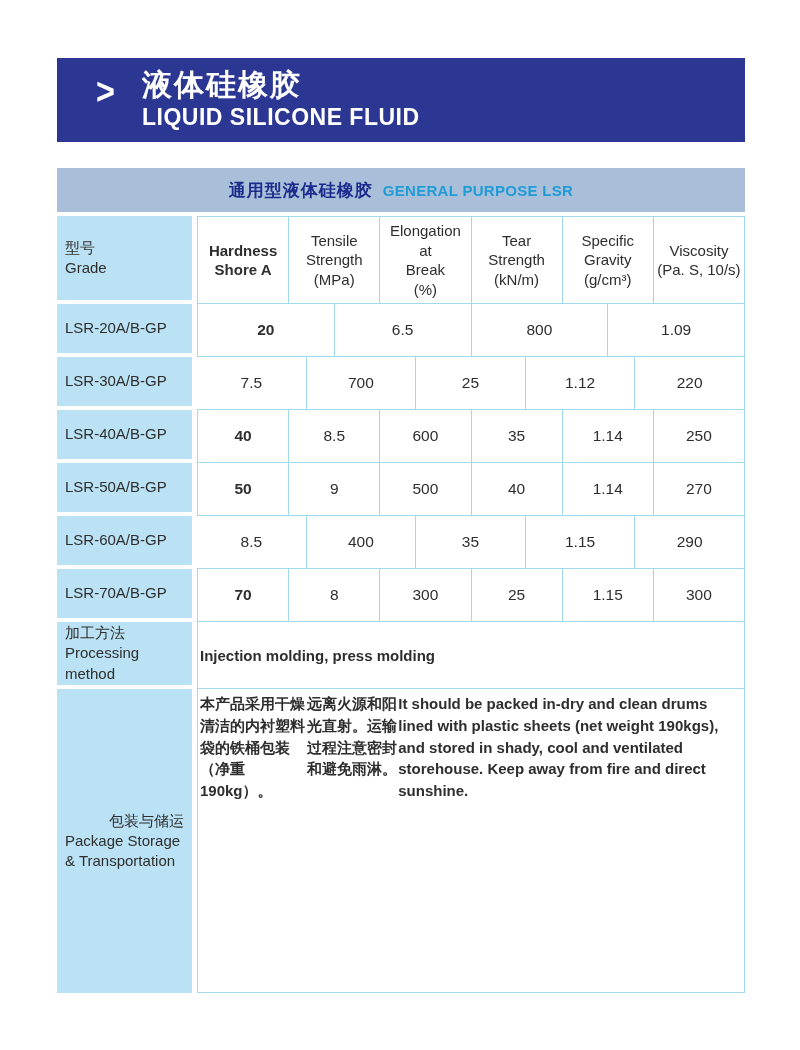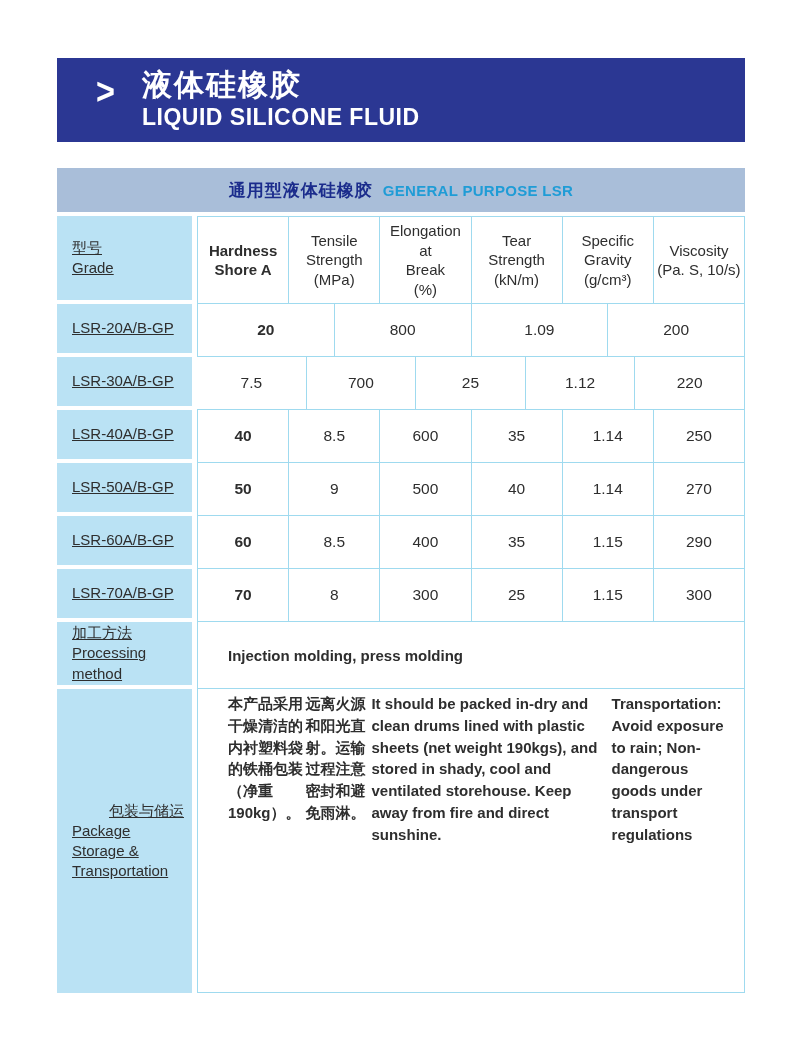--- a/index.html
+++ b/index.html
@@ -49,42 +49,42 @@
 
   .grid{width:688px;}
   .grid-row{display:flex;align-items:stretch;}
 
   .label-cell{
     width:140px;flex:0 0 140px;
     background:var(--label_bg);
     border-right:5px solid #ffffff;
     border-bottom:4px solid #ffffff;
     display:flex;flex-direction:column;justify-content:center;
-    padding-left:15px;padding-right:8px;
-    font-size:15px;line-height:1.35;text-decoration:underline;
+    padding-left:8px;padding-right:8px;
+    font-size:15px;line-height:1.35;
   }
   .grid-row:last-child .label-cell{border-bottom:none;align-items:flex-end;}
 
   .data-cell{
     flex:1 1 0;background:#ffffff;
     border-right:1px solid var(--grid_border);
     border-bottom:1px solid var(--grid_border);
     display:flex;align-items:center;justify-content:center;
     text-align:center;font-size:15.5px;padding:4px 2px;
   }
   .first-data{border-left:1px solid var(--grid_border);font-weight:bold;}
   .header-row .data-cell{border-top:1px solid var(--grid_border);white-space:pre-line;font-size:15px;line-height:1.3;}
   .header-row{min-height:86px;}
   .data-row{min-height:53px;}
   .proc-row{min-height:67px;}
   .pack-row{min-height:304px;}
 
   .wide{
     justify-content:flex-start;text-align:left;
-    padding-left:30px;padding-right:14px;font-size:15px;
+    padding-left:2px;padding-right:14px;font-size:15px;
   }
   .col{align-items:flex-start;justify-content:center;}
   .col p{line-height:1.45;font-size:15px;}
 </style>
 </head>
 <body>
 
 <div class="page">
 
   <header class="banner">
@@ -123,23 +123,23 @@
         <div class="data-cell">Specific
 Gravity
 (g/cm³)</div>
         <div class="data-cell">Viscosity
 (Pa. S, 10/s)</div>
       </div>
 
       <div class="grid-row data-row">
         <div class="label-cell">LSR-20A/B-GP</div>
         <div class="data-cell first-data">20</div>
+        <div class="data-cell">6.5</div>
         <div class="data-cell">800</div>
         <div class="data-cell">1.09</div>
-        <div class="data-cell">200</div>
       </div>
 
       <div class="grid-row data-row">
         <div class="label-cell">LSR-30A/B-GP</div>
         <div class="data-cell">7.5</div>
         <div class="data-cell">700</div>
         <div class="data-cell">25</div>
         <div class="data-cell">1.12</div>
         <div class="data-cell">220</div>
       </div>
@@ -159,21 +159,20 @@
         <div class="data-cell first-data">50</div>
         <div class="data-cell">9</div>
         <div class="data-cell">500</div>
         <div class="data-cell">40</div>
         <div class="data-cell">1.14</div>
         <div class="data-cell">270</div>
       </div>
 
       <div class="grid-row data-row">
         <div class="label-cell">LSR-60A/B-GP</div>
-        <div class="data-cell first-data">60</div>
         <div class="data-cell">8.5</div>
         <div class="data-cell">400</div>
         <div class="data-cell">35</div>
         <div class="data-cell">1.15</div>
         <div class="data-cell">290</div>
       </div>
 
       <div class="grid-row data-row">
         <div class="label-cell">LSR-70A/B-GP</div>
         <div class="data-cell first-data">70</div>
@@ -194,19 +193,18 @@
 
       <div class="grid-row pack-row">
         <div class="label-cell">
           <div>包装与储运</div>
           <div>Package Storage &amp; Transportation</div>
         </div>
         <div class="data-cell first-data wide col">
           <p>本产品采用干燥清洁的内衬塑料袋的铁桶包装（净重 190kg）。</p>
           <p>远离火源和阳光直射。运输过程注意密封和避免雨淋。</p>
           <p>It should be packed in-dry and clean drums lined with plastic sheets (net weight 190kgs), and stored in shady, cool and ventilated storehouse. Keep away from fire and direct sunshine.</p>
-          <p>Transportation: Avoid exposure to rain; Non-dangerous goods under transport regulations</p>
         </div>
       </div>
 
     </div>
   </section>
 </div>
 
 </body></html>

